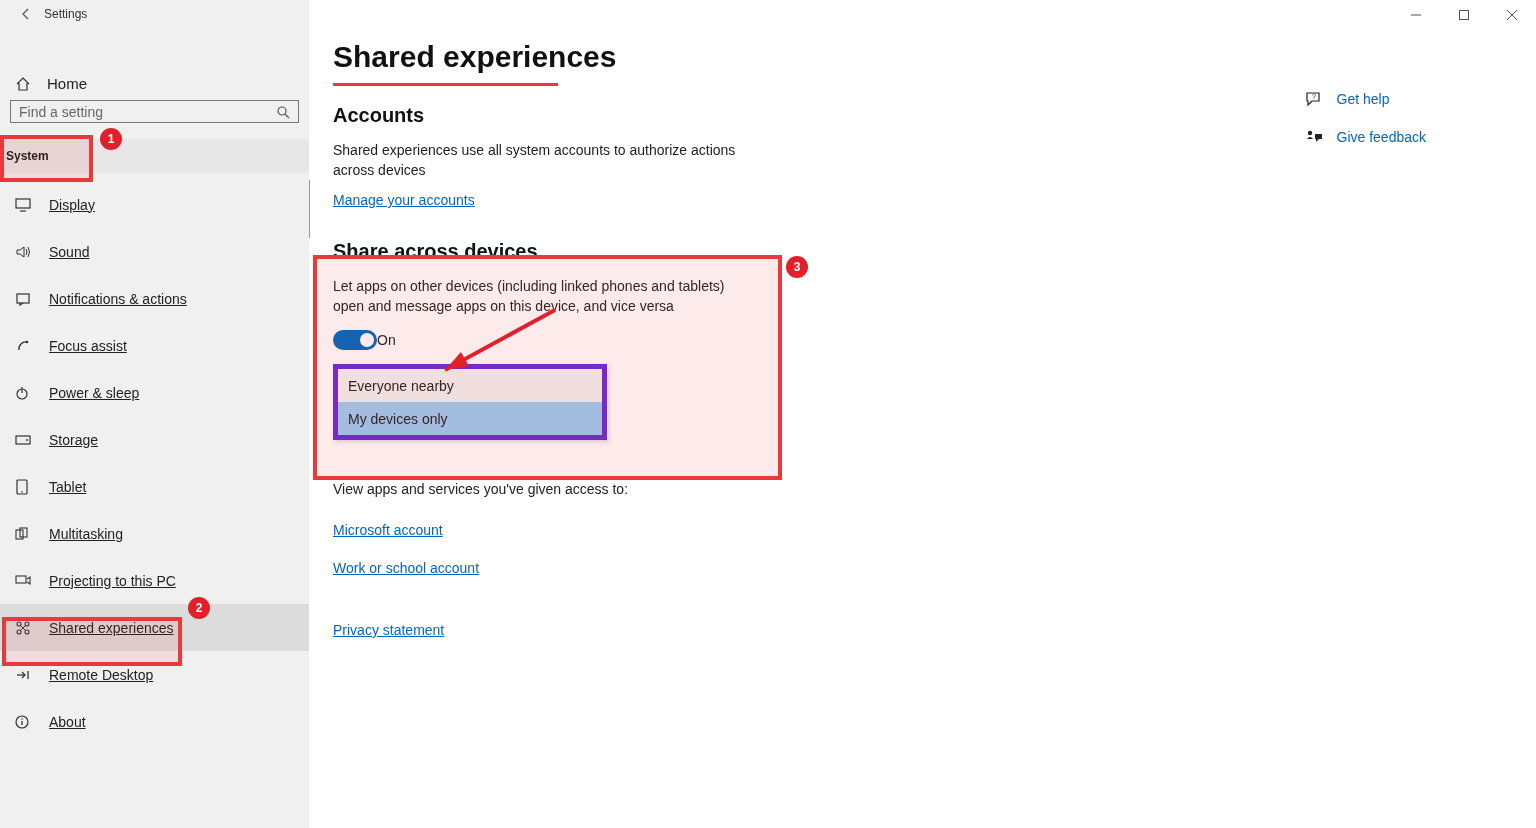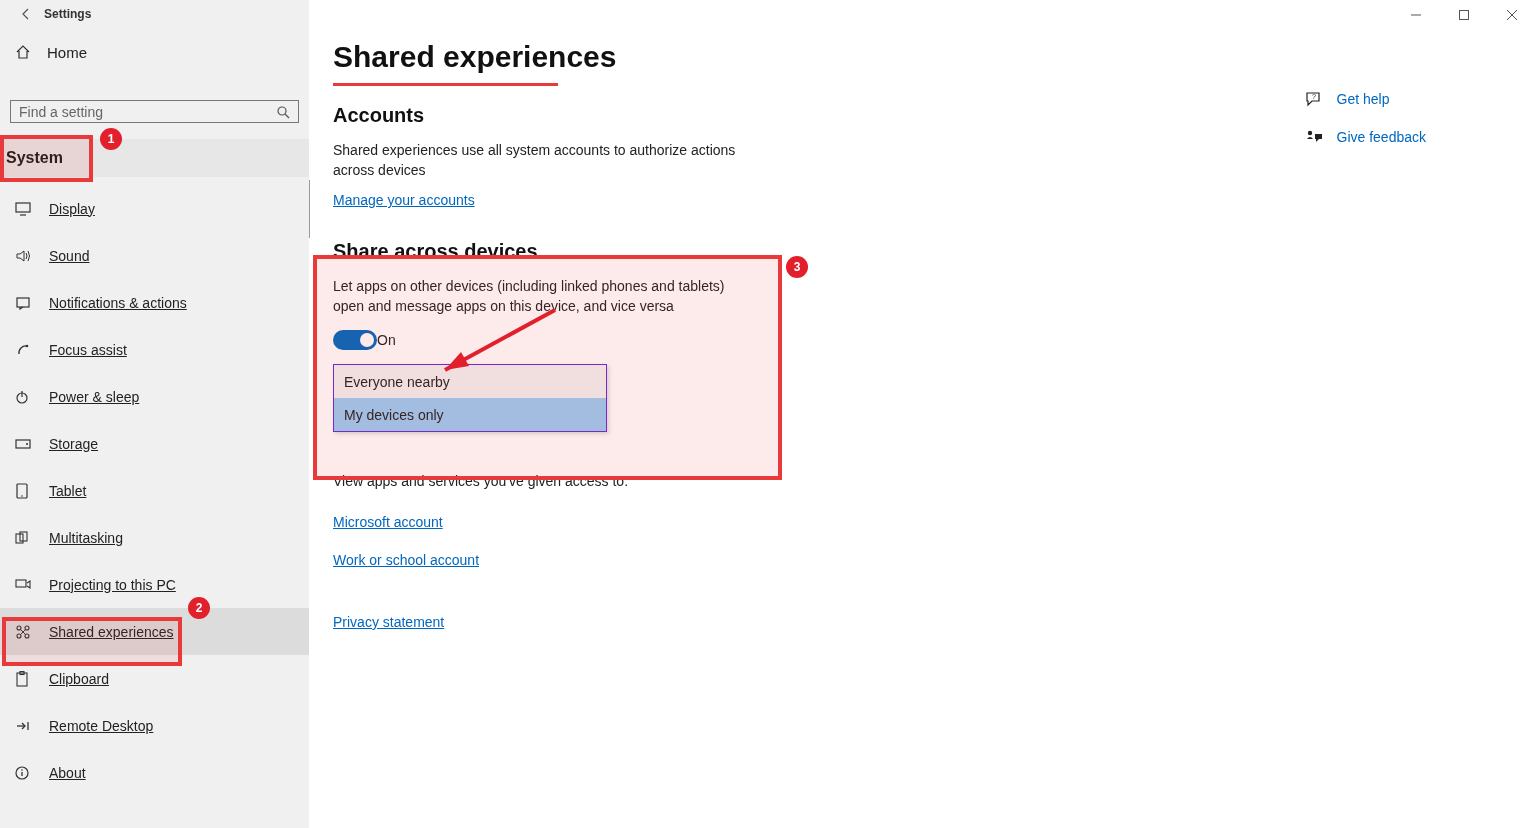--- a/index.html
+++ b/index.html
@@ -24,36 +24,35 @@
     background: #f0f0f0;
     display: flex;
     flex-direction: column;
     padding-top: 0;
   }
   .sidebar-header {
     display: flex;
     align-items: center;
     padding: 6px 8px 6px 14px;
     height: 28px;
-    font-weight: bold;
   }
   .back-btn {
     width: 24px; height: 24px;
     display: inline-flex;
     align-items: center;
     justify-content: center;
     margin-right: 6px;
   }
   .sidebar-title {
     font-size: 12px;
     color: #333;
   }
   .home-row {
     display: flex;
-    align-items: flex-start;
+    align-items: flex-end;
     padding: 0 15px;
     height: 48px;
     margin-top: 16px;
   }
   .home-row .icon { width: 18px; text-align: center; margin-right: 14px; color:#333;}
   .home-row .label { font-size: 15px; color:#222; }
   .search-box {
     margin: 8px 10px 12px 10px;
     height: 23px;
     border: 1px solid #777;
@@ -68,21 +67,21 @@
     background: transparent;
     outline: none;
     font-size: 14px;
     color: #555;
     width: 100%;
     font-family: inherit;
   }
   .search-box input::placeholder { color:#666; }
   .search-box .mag { color:#555; font-size:14px; }
   .category-header {
-    font-size: 16px;
+    font-size: 12px;
     font-weight: 600;
     padding: 10px 8px 10px 6px;
     margin: 4px 0 8px 0;
     background: #e7e7e7;
   }
   .nav {
     display: flex;
     flex-direction: column;
   }
   .nav-item {
@@ -170,21 +169,21 @@
     right: 3px;
     top: 3px;
     width: 14px; height: 14px;
     background: #fff;
     border-radius: 50%;
   }
   .toggle-label { font-size: 14px; color:#222; }
   .dropdown-open {
     margin-top: 14px;
     width: 274px;
-    border: 1px solid #6d28d9;
+    border: 5px solid #6d28d9;
     background: #f2f2f2;
     box-shadow: 2px 2px 4px rgba(0,0,0,0.15);
   }
   .dropdown-open .opt {
     height: 33px;
     padding: 0 10px;
     display: flex;
     align-items: center;
     font-size: 14px;
     color: #222;
@@ -384,29 +383,20 @@
               <circle cx="4" cy="12" r="2" stroke="#333" stroke-width="1.1" fill="none"></circle>
               <circle cx="12" cy="12" r="2" stroke="#333" stroke-width="1.1" fill="none"></circle>
               <line x1="5" y1="5" x2="11" y2="11" stroke="#333"></line>
               <line x1="11" y1="5" x2="5" y2="11" stroke="#333"></line>
             </svg>
           </span>
         <span class="label">Shared experiences</span>
       </div>
       <div class="nav-item">
         <span class="icon">
-            <svg width="14" height="16" viewBox="0 0 14 16">
-              <rect x="2" y="2" width="10" height="13" stroke="#333" stroke-width="1.1" fill="none"></rect>
-              <rect x="5" y="0.5" width="4" height="3" stroke="#333" stroke-width="1.1" fill="none"></rect>
-            </svg>
-          </span>
-        <span class="label">Clipboard</span>
-      </div>
-      <div class="nav-item">
-        <span class="icon">
             <svg width="16" height="14" viewBox="0 0 16 14">
               <line x1="2" y1="7" x2="10" y2="7" stroke="#333" stroke-width="1.3"></line>
               <path d="M7 4 L10 7 L7 10" stroke="#333" stroke-width="1.3" fill="none"></path>
               <line x1="13" y1="3" x2="13" y2="11" stroke="#333" stroke-width="1.3"></line>
             </svg>
           </span>
         <span class="label">Remote Desktop</span>
       </div>
       <div class="nav-item">
         <span class="icon">

